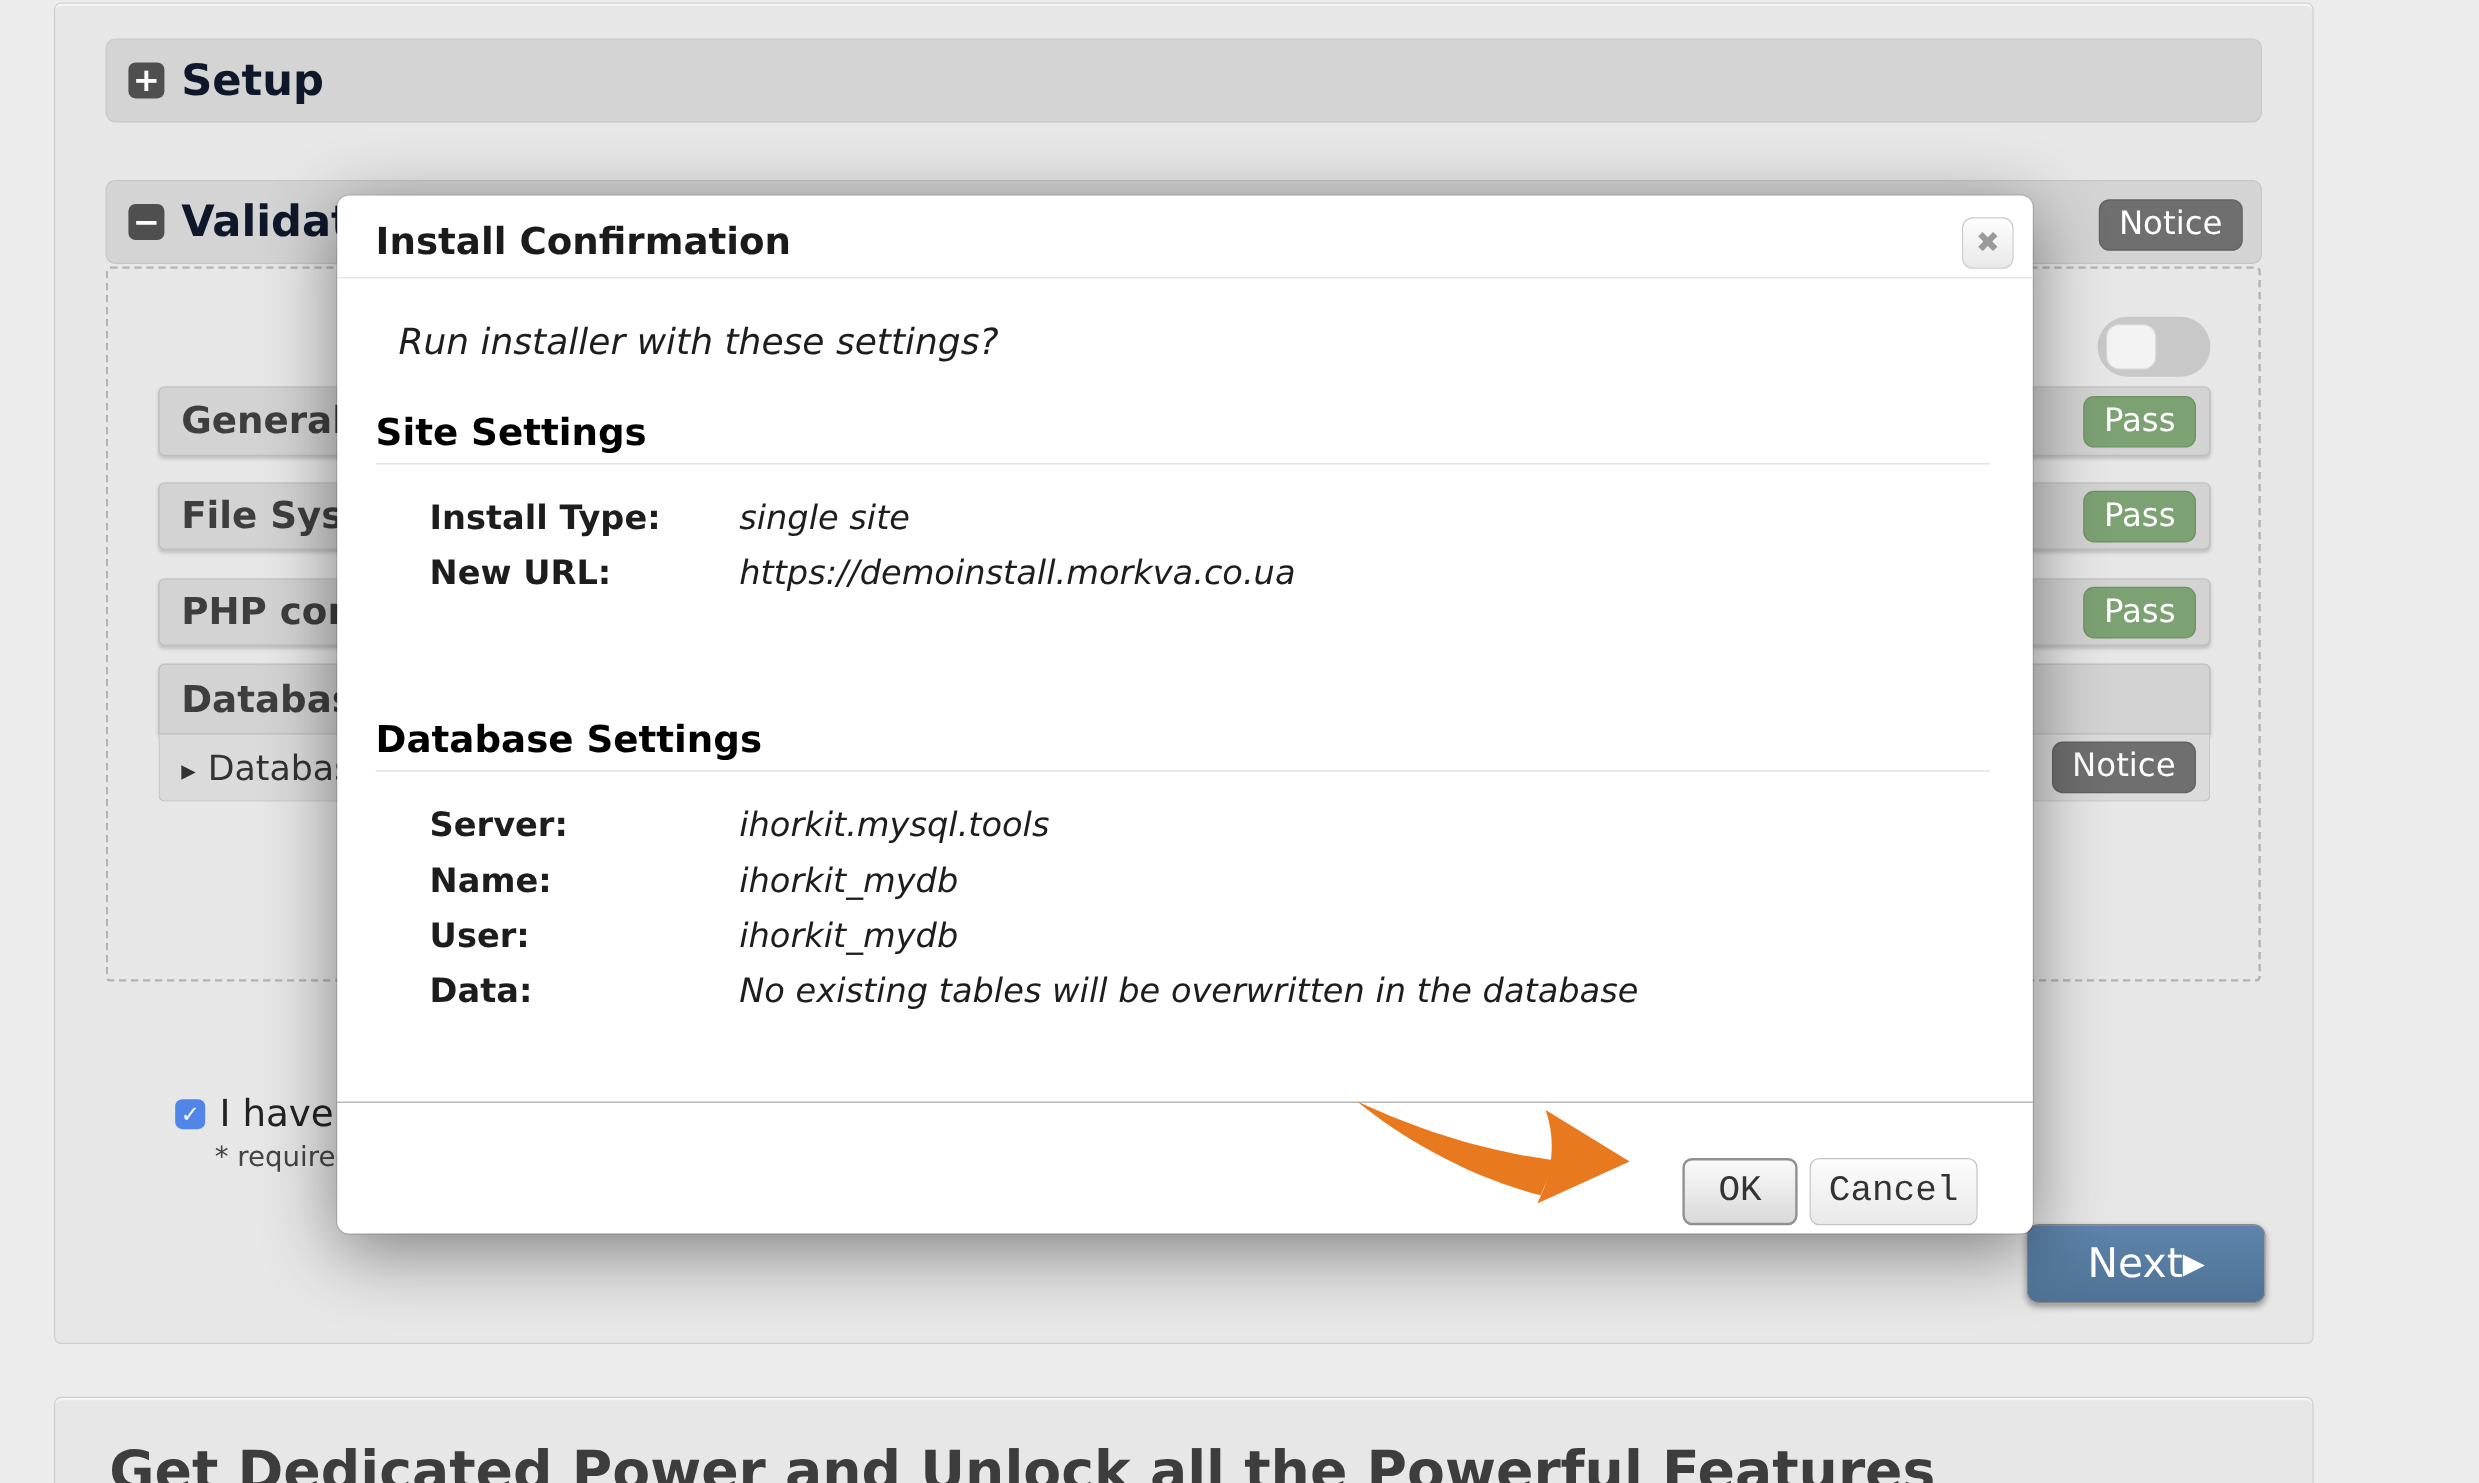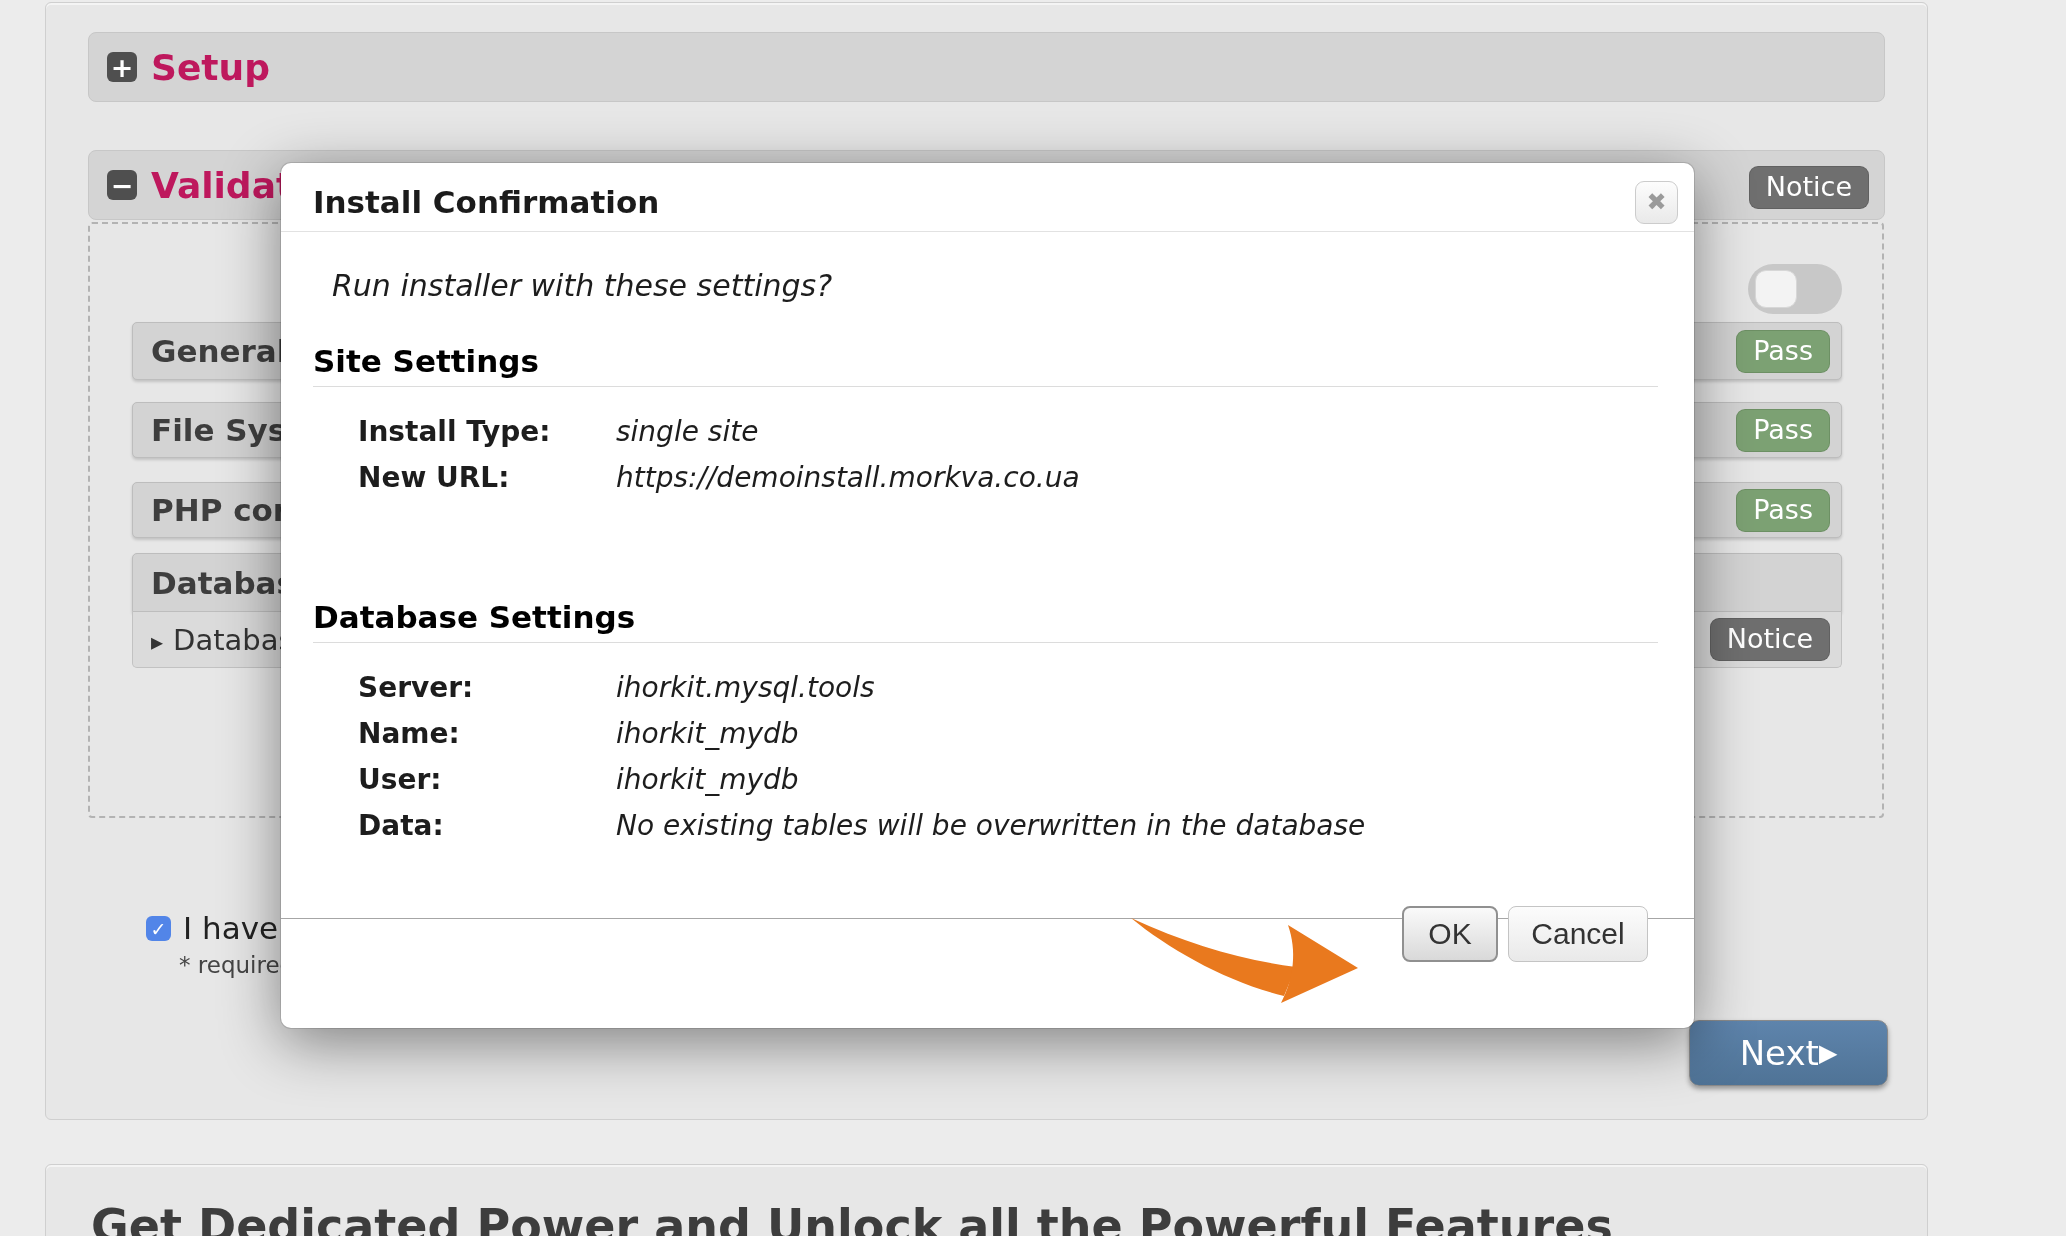--- a/index.html
+++ b/index.html
@@ -29,21 +29,21 @@
   .section-bar {
     position:absolute; left:88px; width:1797px; height:70px;
     background:#d4d4d4; border:1px solid #c7c7c7; border-radius:8px;
     display:flex; align-items:center; padding:0 18px; cursor:pointer;
   }
   .expand-icon {
     width:30px; height:30px; background:#4f4f4f; border-radius:6px;
     color:#fff; display:flex; align-items:center; justify-content:center;
     font-size:27px; font-weight:bold; line-height:1; margin-right:14px; flex:0 0 auto;
   }
-  .bar-title { font-size:36px; font-weight:bold; color:#be185d; white-space:nowrap; }
+  .bar-title { font-size:36px; font-weight:bold; color:#0f172a; white-space:nowrap; }
   .bar-badge { position:absolute; right:16px; top:16px; }
 
   
   .badge {
     display:inline-block; border-radius:8px; color:#fff;
     font-size:27px; line-height:1; padding:6px 16px 8px; white-space:nowrap;text-align:right;
   }
   .badge.pass   { background:#7ca173; box-shadow:0 0 0 1px #6d9064; }
   .badge.notice { background:#6f6f6f; box-shadow:0 0 0 1px #616161; }
 
@@ -133,22 +133,22 @@
   .settings-heading.site { top:180px; }
   .settings-heading.db   { top:436px; }
   .settings-divider { position:absolute; left:32px; right:36px; height:1px; background:#dcdcdc; }
   .settings-divider.site { top:223px; }
   .settings-divider.db   { top:479px; }
   .srow { position:absolute; left:77px; right:40px; font-size:28px; color:#1d1d1d; display:flex; }
   .srow .slabel { display:inline-block; width:258px; font-weight:bold; flex:0 0 auto; }
   .srow .svalue { font-style:italic; white-space:nowrap; }
   .modal-footer-line { position:absolute; left:0; right:0; top:755px; height:1px; background:#a6a6a6; }
   .btn {
-    position:absolute; top:743px; height:56px; border-radius:8px;
-    font-size:30px; color:#333; font-family:Liberation Sans, sans-serif;
+    position:absolute; top:802px; height:56px; border-radius:8px;
+    font-size:30px; color:#333; font-family:Liberation Mono, monospace;
     display:flex; align-items:center; justify-content:center; cursor:pointer;
   }
   .btn.ok     { left:1121px; width:96px;  border:2px solid #909090; background:linear-gradient(#fafafa,#d9d9d9); }
   .btn.cancel { left:1227px; width:140px; border:1px solid #c4c4c4; background:linear-gradient(#fcfcfc,#e9e9e9); }
 
   
   .anno { position:absolute; left:0; top:0; z-index:20; pointer-events:none; }
 </style>
 </head>
 <body>

